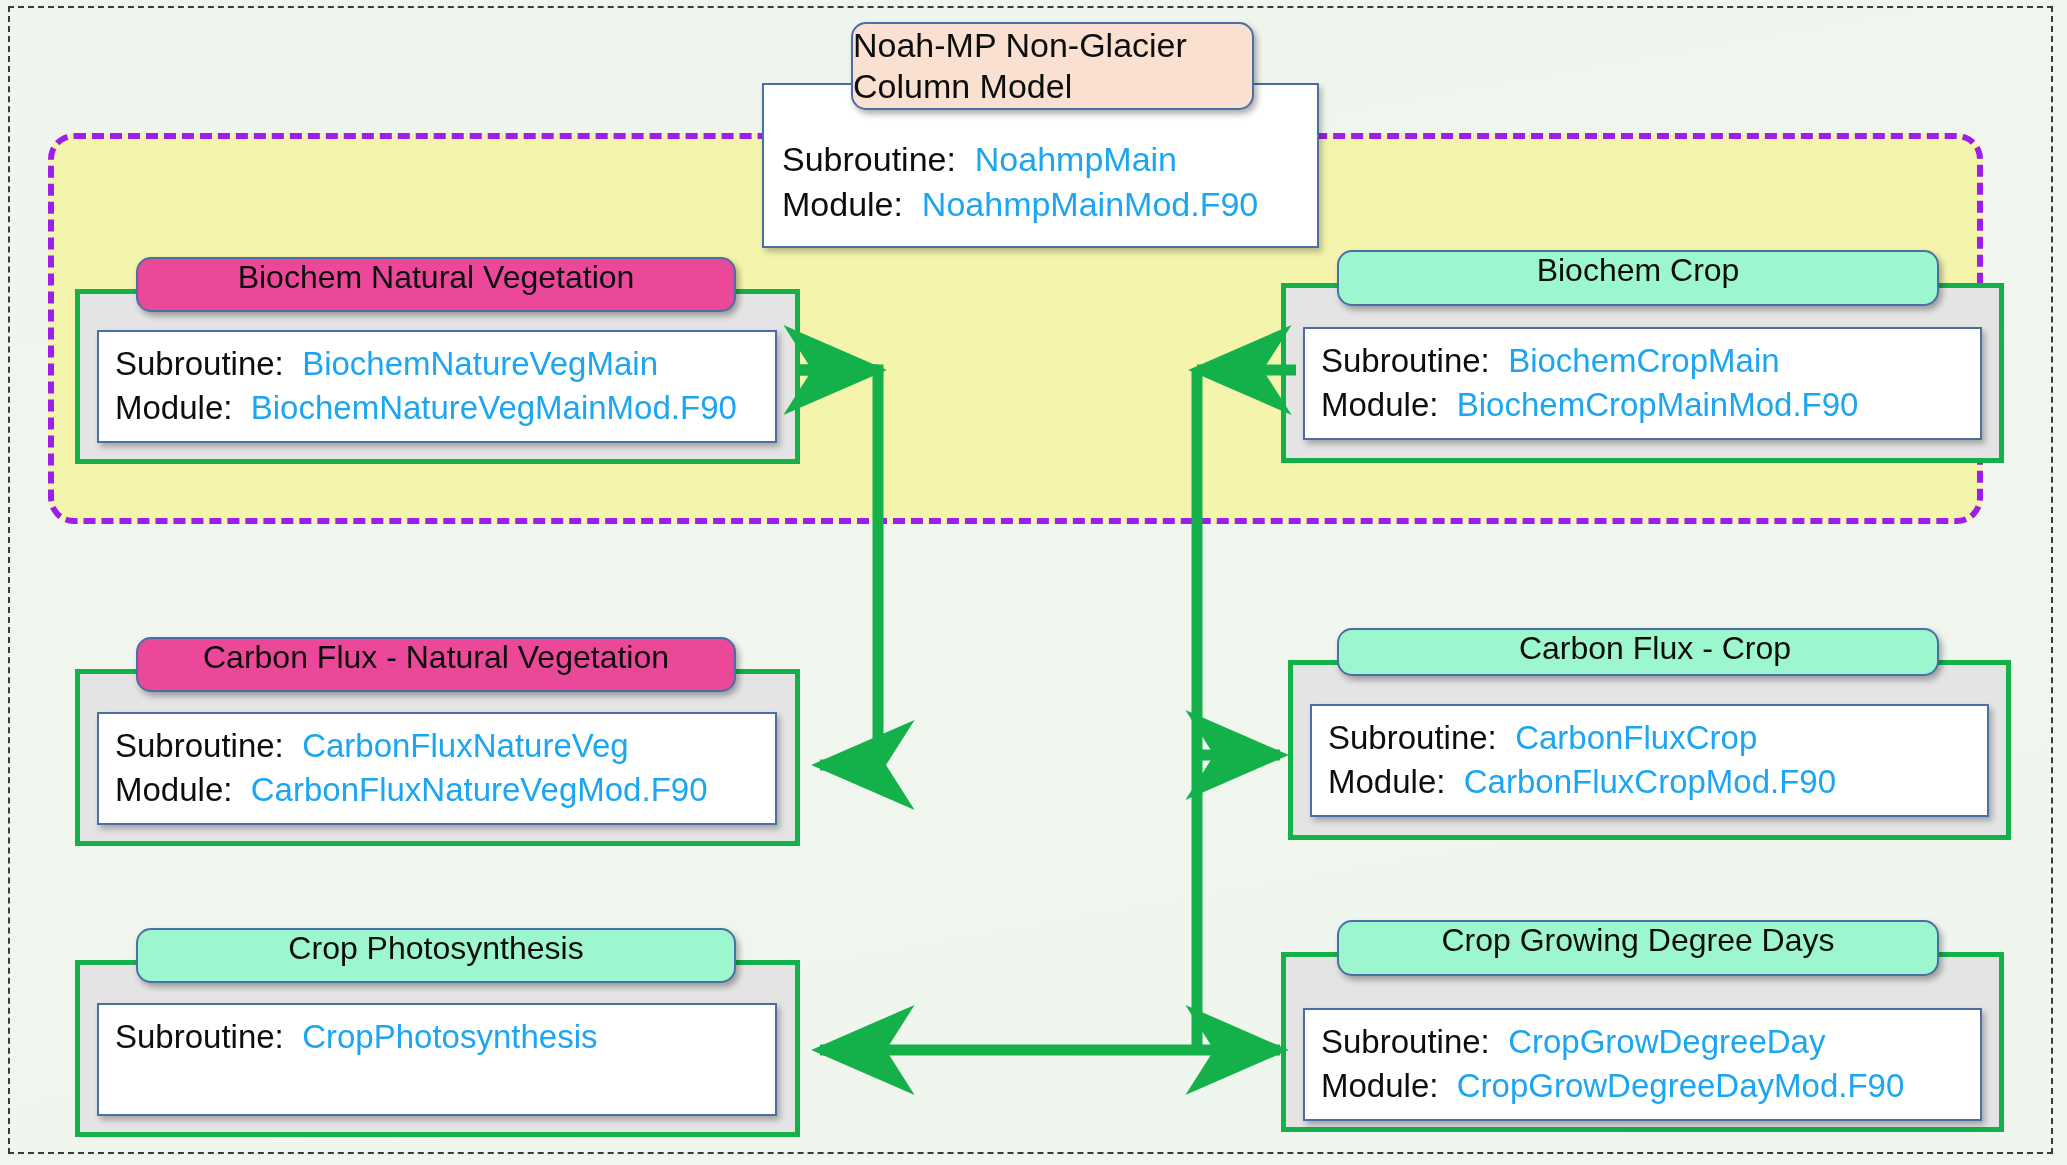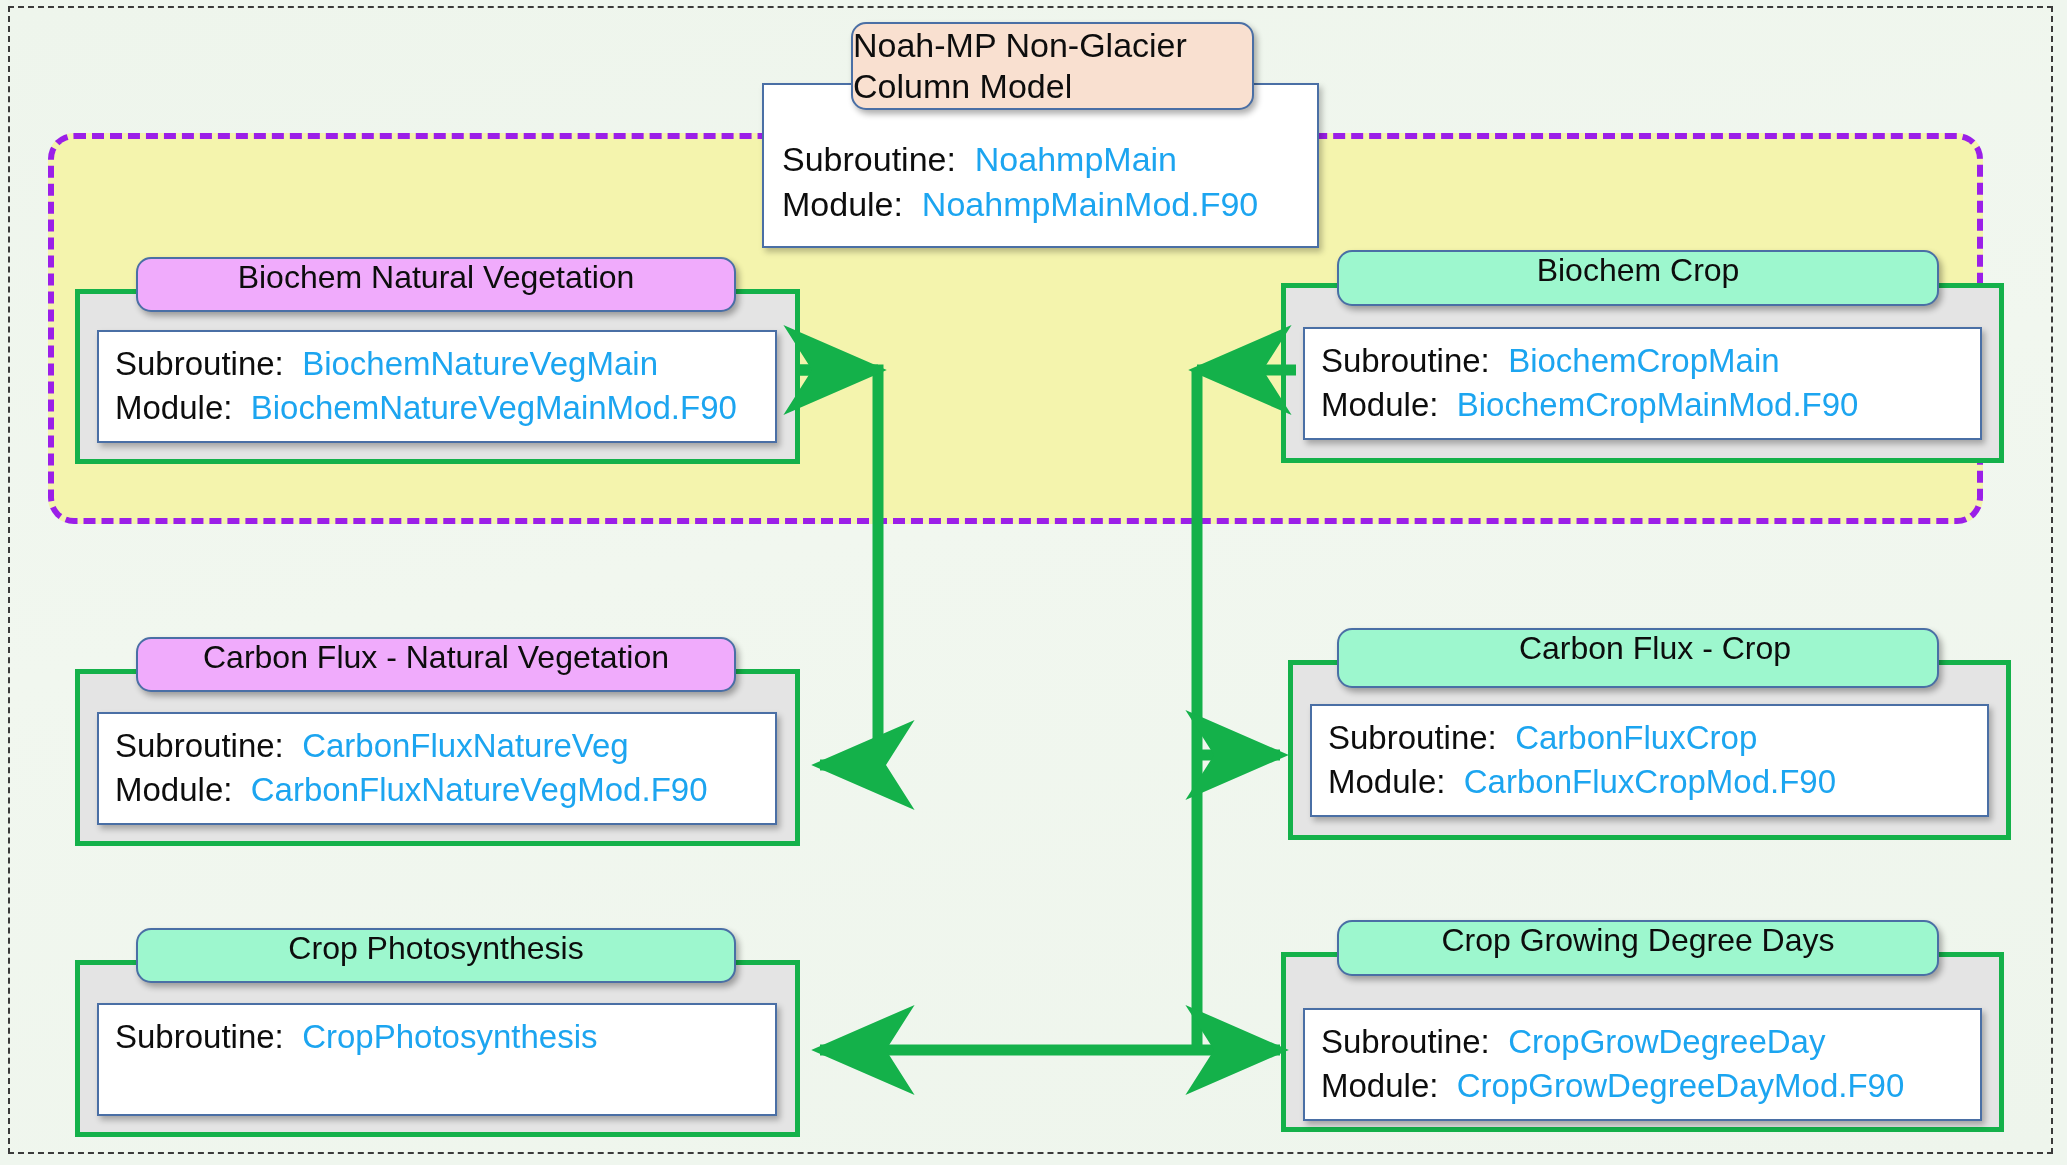--- a/index.html
+++ b/index.html
@@ -79,21 +79,21 @@
     border-radius: 15px;
     text-align: center;
     color: #0d0d0d;
     white-space: nowrap;
     box-shadow: 3px 4px 6px rgba(0,0,0,0.32);
     z-index: 6;
     display: flex;
     align-items: flex-start;
     justify-content: center;
   }
-  .pill.olive  { background: #f0abfc; }
+  .pill.olive  { background: #ec4899; }
   .pill.mint   { background: #9df7ce; }
   .pill.peach  { background: #f9e0d0; }
 
   
   .panel {
     position: absolute;
     box-sizing: border-box;
     background: #ffffff;
     border: 2px solid #4a6fa5;
     box-shadow: 3px 4px 6px rgba(0,0,0,0.28);
@@ -258,21 +258,21 @@
       <div class="line">
         <span>Subroutine:&nbsp;</span>
         <span class="val">CarbonFluxCrop</span>
       </div>
       <div class="line">
         <span>Module:&nbsp;</span>
         <span class="val">CarbonFluxCropMod.F90</span>
       </div>
     </div>
   </div>
-  <div class="pill mint" style="left:1337px; top:628px; width:602px; height:60px; font-size:32px;padding-left:34px;">Carbon Flux - Crop</div>
+  <div class="pill mint" style="left:1337px; top:628px; width:602px; height:48px; font-size:32px;padding-left:34px;">Carbon Flux - Crop</div>
 
   <div class="module" style="left:75px; top:960px; width:725px; height:177px;">
     <div class="green-frame"></div>
     <div class="panel" style="left:22px; top:43px; width:680px; height:113px;">
       <div class="line">
         <span>Subroutine:&nbsp;</span>
         <span class="val">CropPhotosynthesis</span>
       </div>
     </div>
   </div>

